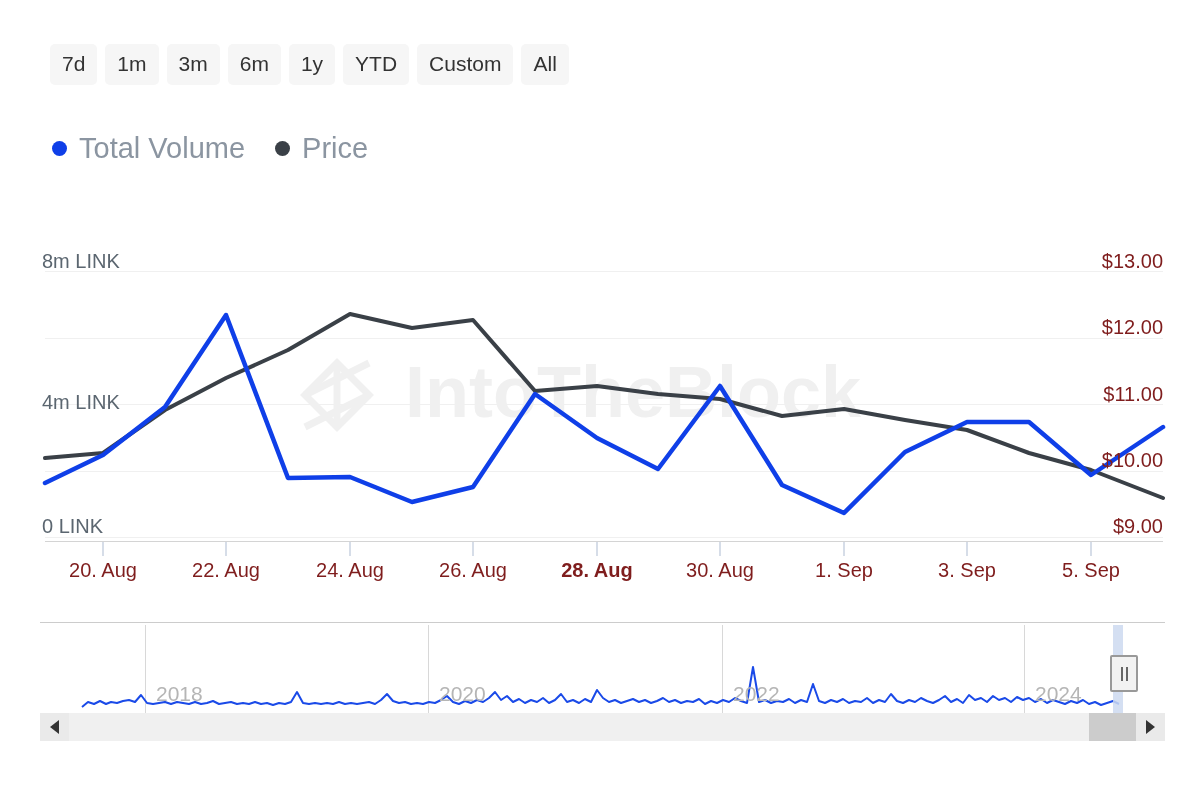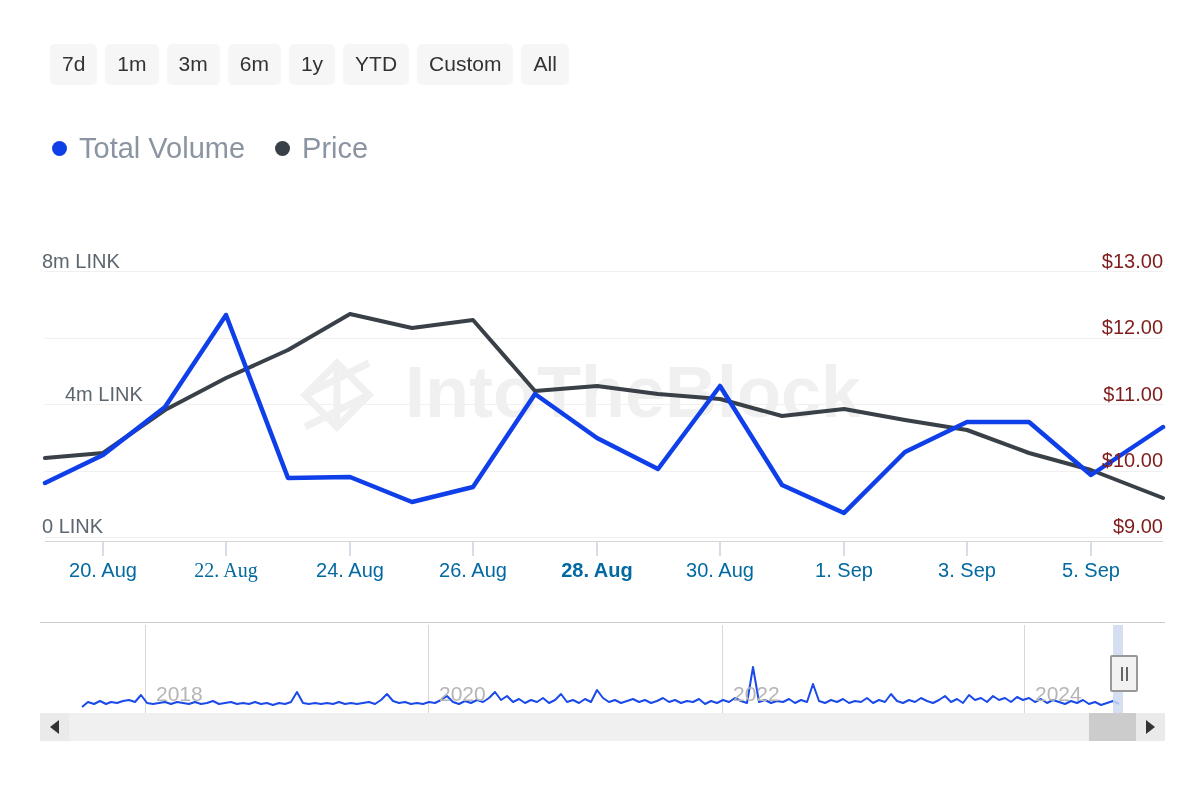--- a/index.html
+++ b/index.html
@@ -84,21 +84,21 @@
     color: #5b6670;
     white-space: nowrap;
   }
   .axis-label.right {
     color: #7f1d1d;
     text-align: right;
   }
   .xtick-label {
     position: absolute;
     font-size: 20px;
-    color: #0369a1;
+    color: #7f1d1d;
     white-space: nowrap;
     text-align: center;
   }
 
   
   #watermark {
     position: absolute;
     left: 295px;
     top: 355px;
     width: 610px;
@@ -269,31 +269,31 @@
       <line x1="967" y1="542" x2="967" y2="556"></line>
       <line x1="1091" y1="542" x2="1091" y2="556"></line>
     </g>
 
     <polyline fill="none" stroke="#3a4047" stroke-width="4" stroke-linejoin="round" stroke-linecap="round" points="45,458 103,453 165,410 226,378 288,350 350,314 412,328 473,320 535,391 597,386 658,394 720,399 782,416 844,409 905,420 967,430 1029,453 1091,470 1163,498"></polyline>
 
     <polyline fill="none" stroke="#0f3fe8" stroke-width="4.5" stroke-linejoin="round" stroke-linecap="round" points="45,483 103,455 165,407 226,315 288,478 350,477 412,502 473,487 535,394 597,438 658,469 720,386 782,485 844,513 905,452 967,422 1029,422 1091,475 1163,427"></polyline>
   </svg>
 
   <div class="axis-label" style="left:42px; top:250px;">8m LINK</div>
-  <div class="axis-label" style="left:42px; top:383px;margin-left:23px;">4m LINK</div>
+  <div class="axis-label" style="left:42px; top:391px;">4m LINK</div>
   <div class="axis-label" style="left:42px; top:515px;">0 LINK</div>
 
   <div class="axis-label right" style="right:37px; top:250px;">$13.00</div>
   <div class="axis-label right" style="right:37px; top:316px;">$12.00</div>
   <div class="axis-label right" style="right:37px; top:383px;">$11.00</div>
   <div class="axis-label right" style="right:37px; top:449px;margin-left:16px;">$10.00</div>
   <div class="axis-label right" style="right:37px; top:515px;">$9.00</div>
 
   <div class="xtick-label" style="left:43px;   top:559px; width:120px;">20. Aug</div>
-  <div class="xtick-label" style="left:166px;  top:559px; width:120px;font-family:Liberation Serif, serif;">22. Aug</div>
+  <div class="xtick-label" style="left:166px;  top:559px; width:120px;">22. Aug</div>
   <div class="xtick-label" style="left:290px;  top:559px; width:120px;">24. Aug</div>
   <div class="xtick-label" style="left:413px;  top:559px; width:120px;">26. Aug</div>
   <div class="xtick-label" style="left:537px;  top:559px; width:120px;font-weight:bold;">28. Aug</div>
   <div class="xtick-label" style="left:660px;  top:559px; width:120px;">30. Aug</div>
   <div class="xtick-label" style="left:784px;  top:559px; width:120px;">1. Sep</div>
   <div class="xtick-label" style="left:907px;  top:559px; width:120px;">3. Sep</div>
   <div class="xtick-label" style="left:1031px; top:559px; width:120px;">5. Sep</div>
 </div>
 
 <div id="navigator">

